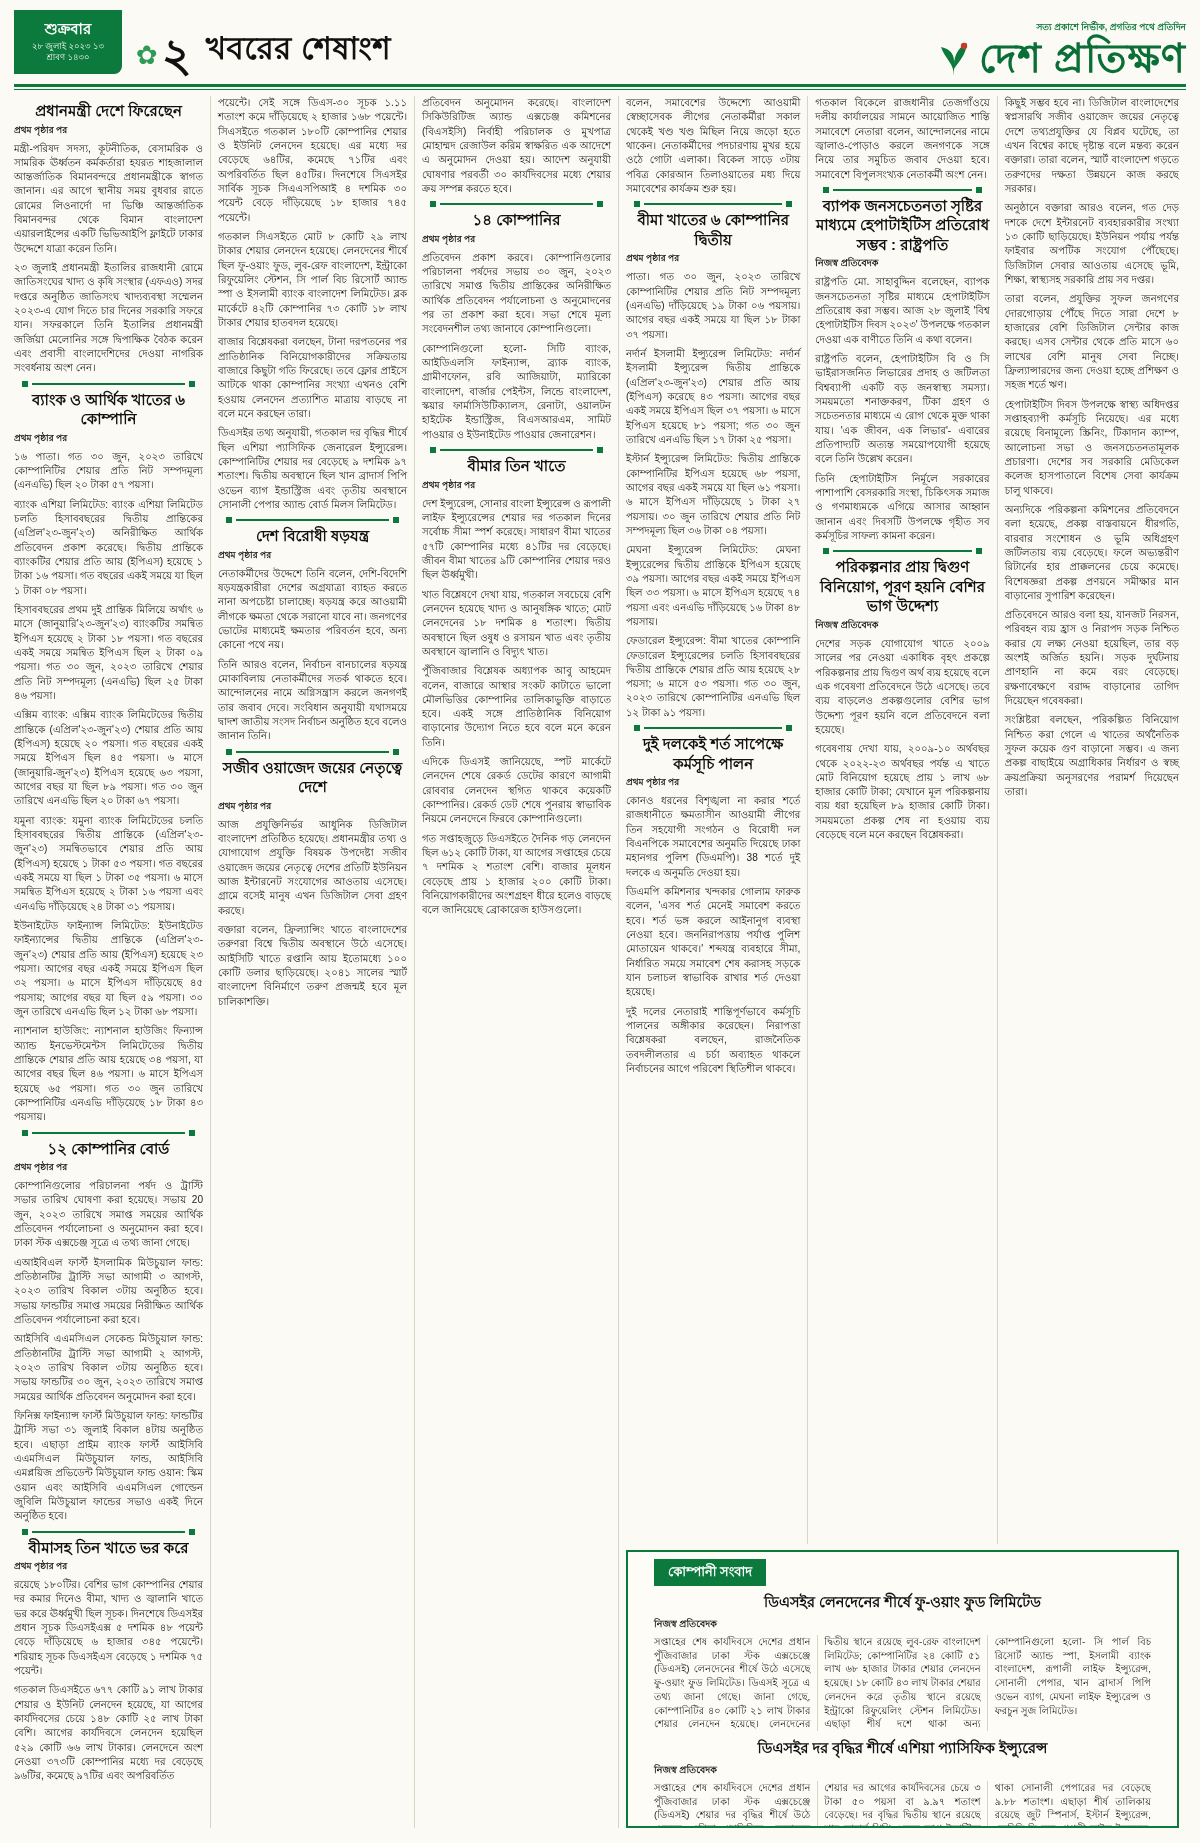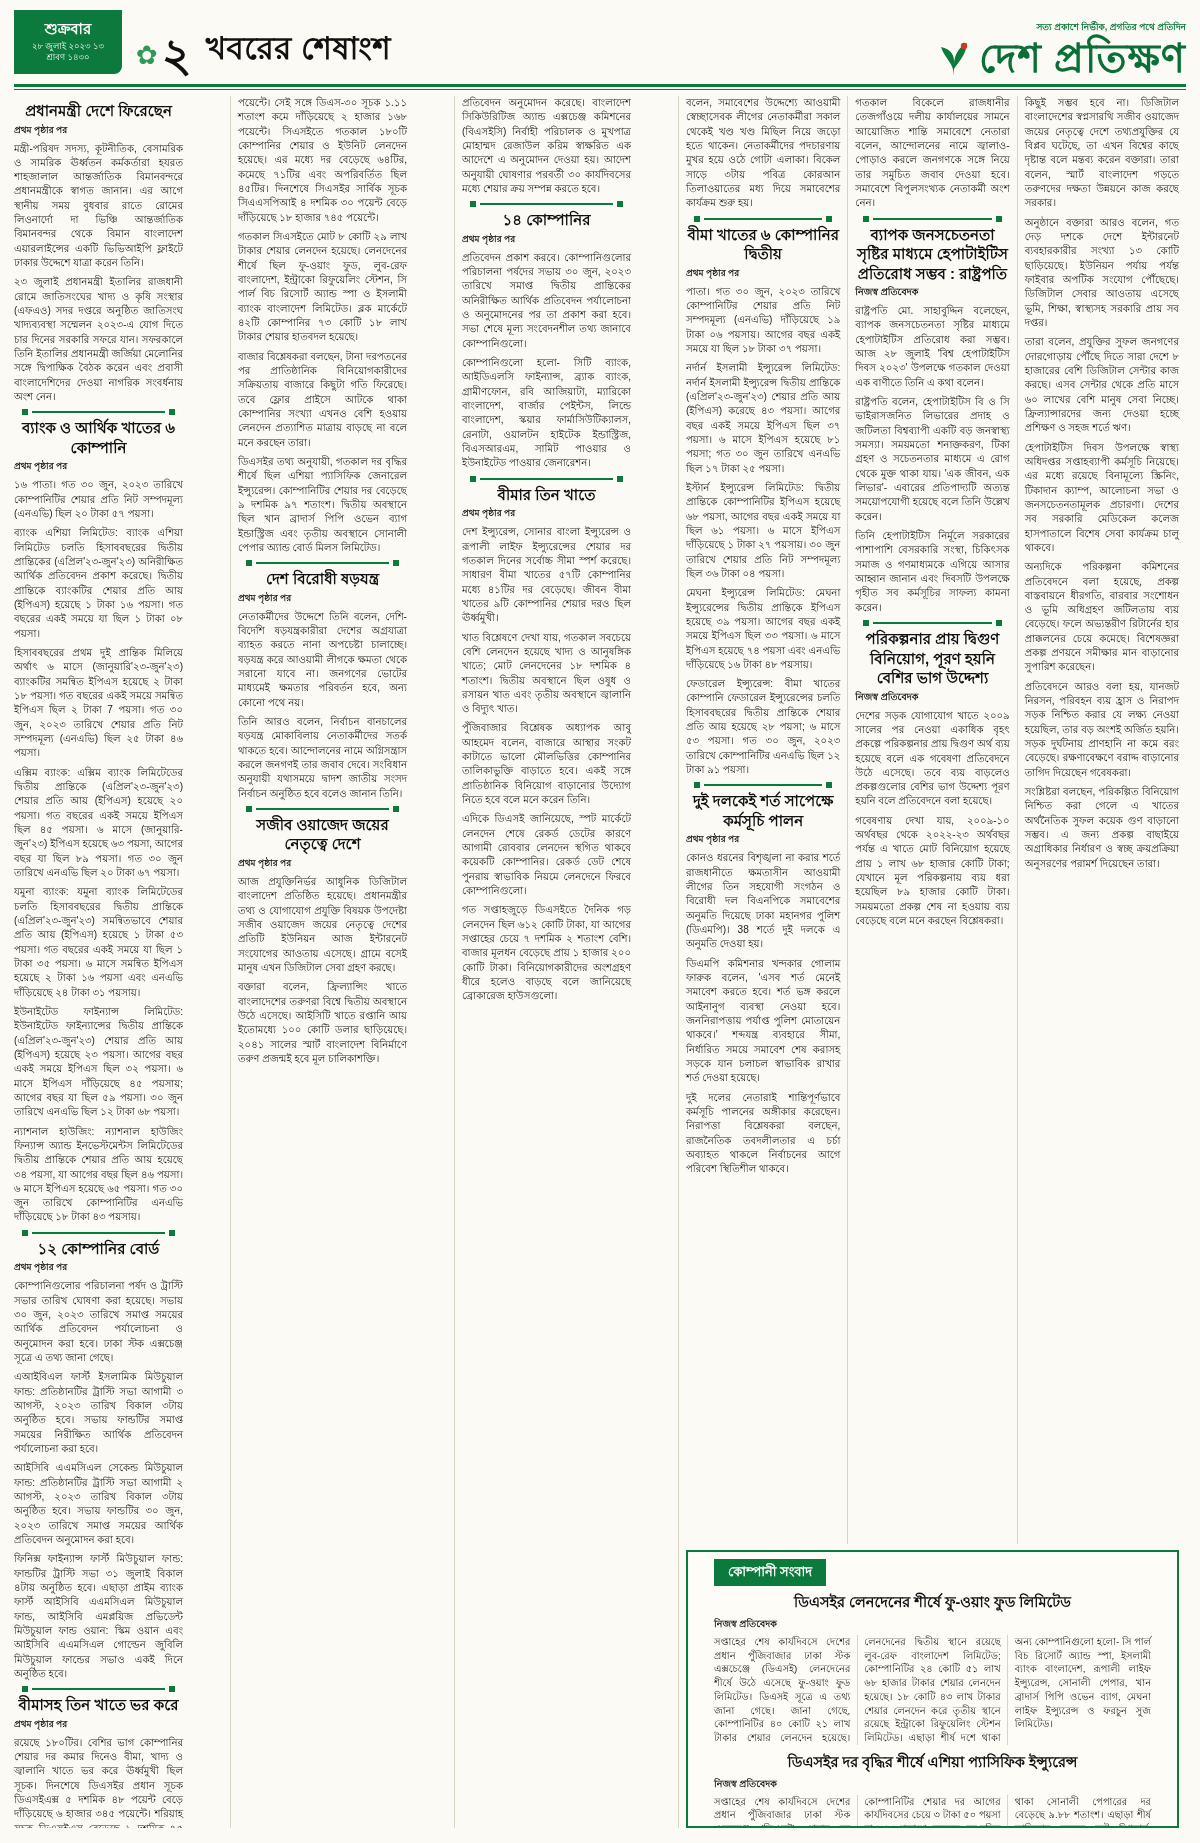--- a/index.html
+++ b/index.html
@@ -24,21 +24,21 @@
   .section-title { font-size:31px; font-weight:bold; letter-spacing:0.5px; color:#111; padding-bottom:2px; }
   .head-spacer { flex:1; }
   .masthead-wrap { text-align:right; padding-bottom:0; }
   .masthead-tagline { color:#0c7a3c; font-size:9px; font-weight:bold; margin-bottom:3px; }
   .masthead-row { display:flex; align-items:center; gap:8px; justify-content:flex-end; }
   .masthead { color:#0a6f36; font-size:40px; font-weight:bold; line-height:1; letter-spacing:1px; }
   .masthead-logo { width:34px; height:38px; }
   .header-rule { height:3px; background:#0c7a3c; margin-bottom:2px; }
   .header-rule2 { height:1px; background:#0c7a3c; margin-bottom:6px; }
   
-  .main { display:flex; height:1732px;gap:40px; }
+  .main { display:flex; height:1732px; }
   .col {
     flex:1; min-width:0; overflow:hidden; padding:0 7px;
     border-left:1px solid #d9d4c4;
   }
   .col:first-child { border-left:none; padding-left:0; }
   .right-wrap { flex:3; min-width:0; display:flex; flex-direction:column; border-left:1px solid #d9d4c4; }
   .right-cols { flex:1; min-height:0; display:flex; }
   .right-cols .col { border-left:1px solid #d9d4c4; }
   .right-cols .col:first-child { border-left:none; padding-left:7px; }
   
@@ -100,29 +100,29 @@
     <div class="col">
         <div class="blk h">প্রধানমন্ত্রী দেশে ফিরেছেন</div>
         <div class="blk k">প্রথম পৃষ্ঠার পর</div>
         <div class="blk p">মন্ত্রী-পরিষদ সদস্য, কূটনীতিক, বেসামরিক ও সামরিক ঊর্ধ্বতন কর্মকর্তারা হযরত শাহজালাল আন্তর্জাতিক বিমানবন্দরে প্রধানমন্ত্রীকে স্বাগত জানান। এর আগে স্থানীয় সময় বুধবার রাতে রোমের লিওনার্দো দা ভিঞ্চি আন্তর্জাতিক বিমানবন্দর থেকে বিমান বাংলাদেশ এয়ারলাইন্সের একটি ভিভিআইপি ফ্লাইটে ঢাকার উদ্দেশে যাত্রা করেন তিনি।</div>
         <div class="blk p">২৩ জুলাই প্রধানমন্ত্রী ইতালির রাজধানী রোমে জাতিসংঘের খাদ্য ও কৃষি সংস্থার (এফএও) সদর দপ্তরে অনুষ্ঠিত জাতিসংঘ খাদ্যব্যবস্থা সম্মেলন ২০২৩-এ যোগ দিতে চার দিনের সরকারি সফরে যান। সফরকালে তিনি ইতালির প্রধানমন্ত্রী জর্জিয়া মেলোনির সঙ্গে দ্বিপাক্ষিক বৈঠক করেন এবং প্রবাসী বাংলাদেশিদের দেওয়া নাগরিক সংবর্ধনায় অংশ নেন।</div>
         <div class="blk r"></div>
         <div class="blk h">ব্যাংক ও আর্থিক খাতের ৬ কোম্পানি</div>
         <div class="blk k">প্রথম পৃষ্ঠার পর</div>
         <div class="blk p">১৬ পাতা। গত ৩০ জুন, ২০২৩ তারিখে কোম্পানিটির শেয়ার প্রতি নিট সম্পদমূল্য (এনএভি) ছিল ২০ টাকা ৫৭ পয়সা।</div>
         <div class="blk p">ব্যাংক এশিয়া লিমিটেড: ব্যাংক এশিয়া লিমিটেড চলতি হিসাববছরের দ্বিতীয় প্রান্তিকের (এপ্রিল'২৩-জুন'২৩) অনিরীক্ষিত আর্থিক প্রতিবেদন প্রকাশ করেছে। দ্বিতীয় প্রান্তিকে ব্যাংকটির শেয়ার প্রতি আয় (ইপিএস) হয়েছে ১ টাকা ১৬ পয়সা। গত বছরের একই সময়ে যা ছিল ১ টাকা ০৮ পয়সা।</div>
-        <div class="blk p">হিসাববছরের প্রথম দুই প্রান্তিক মিলিয়ে অর্থাৎ ৬ মাসে (জানুয়ারি'২৩-জুন'২৩) ব্যাংকটির সমন্বিত ইপিএস হয়েছে ২ টাকা ১৮ পয়সা। গত বছরের একই সময়ে সমন্বিত ইপিএস ছিল ২ টাকা 7 পয়সা। গত ৩০ জুন, ২০২৩ তারিখে শেয়ার প্রতি নিট সম্পদমূল্য (এনএভি) ছিল ২৫ টাকা ৪৬ পয়সা।</div>
+        <div class="blk p">হিসাববছরের প্রথম দুই প্রান্তিক মিলিয়ে অর্থাৎ ৬ মাসে (জানুয়ারি'২৩-জুন'২৩) ব্যাংকটির সমন্বিত ইপিএস হয়েছে ২ টাকা ১৮ পয়সা। গত বছরের একই সময়ে সমন্বিত ইপিএস ছিল ২ টাকা ০৯ পয়সা। গত ৩০ জুন, ২০২৩ তারিখে শেয়ার প্রতি নিট সম্পদমূল্য (এনএভি) ছিল ২৫ টাকা ৪৬ পয়সা।</div>
         <div class="blk p">এক্সিম ব্যাংক: এক্সিম ব্যাংক লিমিটেডের দ্বিতীয় প্রান্তিকে (এপ্রিল'২৩-জুন'২৩) শেয়ার প্রতি আয় (ইপিএস) হয়েছে ২০ পয়সা। গত বছরের একই সময়ে ইপিএস ছিল ৪৫ পয়সা। ৬ মাসে (জানুয়ারি-জুন'২৩) ইপিএস হয়েছে ৬৩ পয়সা, আগের বছর যা ছিল ৮৯ পয়সা। গত ৩০ জুন তারিখে এনএভি ছিল ২০ টাকা ৬৭ পয়সা।</div>
         <div class="blk p">যমুনা ব্যাংক: যমুনা ব্যাংক লিমিটেডের চলতি হিসাববছরের দ্বিতীয় প্রান্তিকে (এপ্রিল'২৩-জুন'২৩) সমন্বিতভাবে শেয়ার প্রতি আয় (ইপিএস) হয়েছে ১ টাকা ৫৩ পয়সা। গত বছরের একই সময়ে যা ছিল ১ টাকা ৩৫ পয়সা। ৬ মাসে সমন্বিত ইপিএস হয়েছে ২ টাকা ১৬ পয়সা এবং এনএভি দাঁড়িয়েছে ২৪ টাকা ৩১ পয়সায়।</div>
         <div class="blk p">ইউনাইটেড ফাইন্যান্স লিমিটেড: ইউনাইটেড ফাইন্যান্সের দ্বিতীয় প্রান্তিকে (এপ্রিল'২৩-জুন'২৩) শেয়ার প্রতি আয় (ইপিএস) হয়েছে ২৩ পয়সা। আগের বছর একই সময়ে ইপিএস ছিল ৩২ পয়সা। ৬ মাসে ইপিএস দাঁড়িয়েছে ৪৫ পয়সায়; আগের বছর যা ছিল ৫৯ পয়সা। ৩০ জুন তারিখে এনএভি ছিল ১২ টাকা ৬৮ পয়সা।</div>
         <div class="blk p">ন্যাশনাল হাউজিং: ন্যাশনাল হাউজিং ফিন্যান্স অ্যান্ড ইনভেস্টমেন্টস লিমিটেডের দ্বিতীয় প্রান্তিকে শেয়ার প্রতি আয় হয়েছে ৩৪ পয়সা, যা আগের বছর ছিল ৪৬ পয়সা। ৬ মাসে ইপিএস হয়েছে ৬৫ পয়সা। গত ৩০ জুন তারিখে কোম্পানিটির এনএভি দাঁড়িয়েছে ১৮ টাকা ৪৩ পয়সায়।</div>
         <div class="blk r"></div>
         <div class="blk h">১২ কোম্পানির বোর্ড</div>
         <div class="blk k">প্রথম পৃষ্ঠার পর</div>
-        <div class="blk p">কোম্পানিগুলোর পরিচালনা পর্ষদ ও ট্রাস্টি সভার তারিখ ঘোষণা করা হয়েছে। সভায় ৩০ জুন, ২০২৩ তারিখে সমাপ্ত সময়ের আর্থিক প্রতিবেদন পর্যালোচনা ও অনুমোদন করা হবে। ঢাকা স্টক এক্সচেঞ্জ সূত্রে এ তথ্য জানা গেছে।</div>
+        <div class="blk p">কোম্পানিগুলোর পরিচালনা পর্ষদ ও ট্রাস্টি সভার তারিখ ঘোষণা করা হয়েছে। সভায় 20 জুন, ২০২৩ তারিখে সমাপ্ত সময়ের আর্থিক প্রতিবেদন পর্যালোচনা ও অনুমোদন করা হবে। ঢাকা স্টক এক্সচেঞ্জ সূত্রে এ তথ্য জানা গেছে।</div>
         <div class="blk p">এআইবিএল ফার্স্ট ইসলামিক মিউচুয়াল ফান্ড: প্রতিষ্ঠানটির ট্রাস্টি সভা আগামী ৩ আগস্ট, ২০২৩ তারিখ বিকাল ৩টায় অনুষ্ঠিত হবে। সভায় ফান্ডটির সমাপ্ত সময়ের নিরীক্ষিত আর্থিক প্রতিবেদন পর্যালোচনা করা হবে।</div>
         <div class="blk p">আইসিবি এএমসিএল সেকেন্ড মিউচুয়াল ফান্ড: প্রতিষ্ঠানটির ট্রাস্টি সভা আগামী ২ আগস্ট, ২০২৩ তারিখ বিকাল ৩টায় অনুষ্ঠিত হবে। সভায় ফান্ডটির ৩০ জুন, ২০২৩ তারিখে সমাপ্ত সময়ের আর্থিক প্রতিবেদন অনুমোদন করা হবে।</div>
         <div class="blk p">ফিনিক্স ফাইন্যান্স ফার্স্ট মিউচুয়াল ফান্ড: ফান্ডটির ট্রাস্টি সভা ৩১ জুলাই বিকাল ৪টায় অনুষ্ঠিত হবে। এছাড়া প্রাইম ব্যাংক ফার্স্ট আইসিবি এএমসিএল মিউচুয়াল ফান্ড, আইসিবি এমপ্লয়িজ প্রভিডেন্ট মিউচুয়াল ফান্ড ওয়ান: স্কিম ওয়ান এবং আইসিবি এএমসিএল গোল্ডেন জুবিলি মিউচুয়াল ফান্ডের সভাও একই দিনে অনুষ্ঠিত হবে।</div>
         <div class="blk r"></div>
         <div class="blk h">বীমাসহ তিন খাতে ভর করে</div>
         <div class="blk k">প্রথম পৃষ্ঠার পর</div>
         <div class="blk p">রয়েছে ১৮০টির। বেশির ভাগ কোম্পানির শেয়ার দর কমার দিনেও বীমা, খাদ্য ও জ্বালানি খাতে ভর করে ঊর্ধ্বমুখী ছিল সূচক। দিনশেষে ডিএসইর প্রধান সূচক ডিএসইএক্স ৫ দশমিক ৪৮ পয়েন্ট বেড়ে দাঁড়িয়েছে ৬ হাজার ৩৪৫ পয়েন্টে। শরিয়াহ সূচক ডিএসইএস বেড়েছে ১ দশমিক ৭৫ পয়েন্ট।</div>
         <div class="blk p">গতকাল ডিএসইতে ৬৭৭ কোটি ৯১ লাখ টাকার শেয়ার ও ইউনিট লেনদেন হয়েছে, যা আগের কার্যদিবসের চেয়ে ১৪৮ কোটি ২৫ লাখ টাকা বেশি। আগের কার্যদিবসে লেনদেন হয়েছিল ৫২৯ কোটি ৬৬ লাখ টাকার। লেনদেনে অংশ নেওয়া ৩৭৩টি কোম্পানির মধ্যে দর বেড়েছে ৯৬টির, কমেছে ৯৭টির এবং অপরিবর্তিত</div>
       </div>
     <div class="col">

